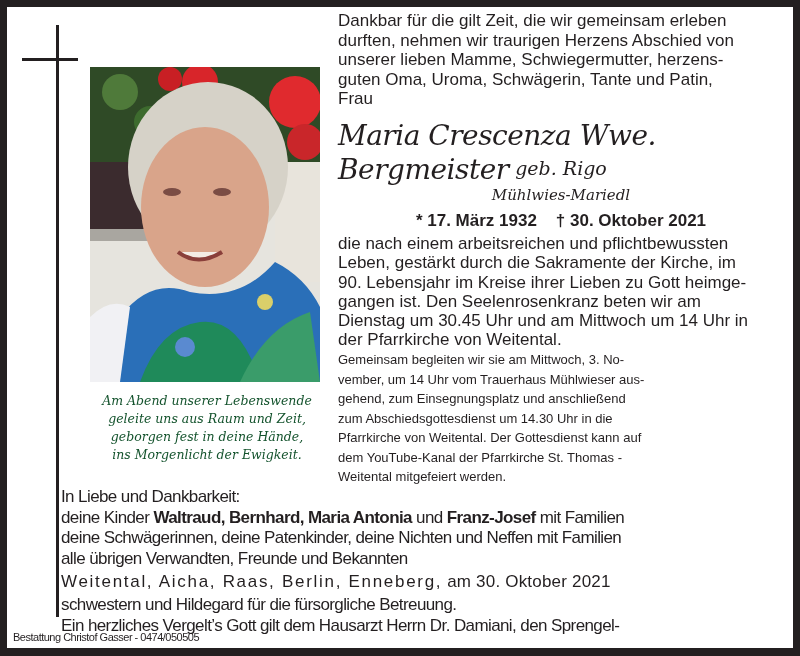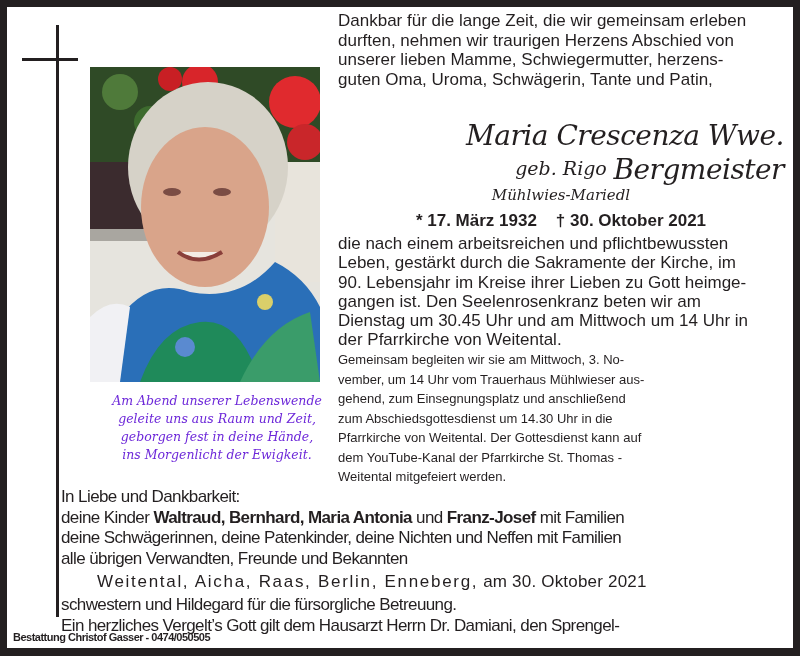--- a/index.html
+++ b/index.html
@@ -12,30 +12,30 @@
       background: #ffffff;
     }
     .cross-v { position: absolute; left: 49px; top: 18px; width: 3px; height: 592px; background: #231f20; }
     .cross-h { position: absolute; left: 15px; top: 51px; width: 56px; height: 3px; background: #231f20; }
     .photo {
       position: absolute; left: 83px; top: 60px; width: 230px; height: 315px; overflow: hidden;
       background: #dcdcd6;
     }
     .photo svg { display: block; }
     .poem {
-      position: absolute; left: 90px; top: 385px; width: 240px; text-align: center;
-      font-family: "DejaVu Serif", serif; font-style: italic; font-size: 12.5px; line-height: 18px; color: #6d28d9;
+      position: absolute; left: 80px; top: 385px; width: 240px; text-align: center;
+      font-family: "DejaVu Serif", serif; font-style: italic; font-size: 12.5px; line-height: 18px; color: #14532d;
     }
     .poem div { white-space: nowrap; }
     .intro {
       position: absolute; left: 331px; top: 4px; width: 446px;
       font-size: 17px; line-height: 19.5px; text-align: justify; text-align-last: left;
     }
     .name {
-      position: absolute; left: 331px; top: 112px; width: 446px; text-align: right;
+      position: absolute; left: 331px; top: 112px; width: 446px; text-align: left;
       font-family: "DejaVu Serif", serif; font-style: italic; font-size: 28px; line-height: 34px; letter-spacing: -0.5px;
     }
     .maiden {
       position: absolute; left: 331px; top: 149px; width: 446px; text-align: center;
       font-family: "DejaVu Serif", serif; font-style: italic; font-size: 19px; line-height: 24px;
     }
     .place {
       position: absolute; left: 331px; top: 178px; width: 446px; text-align: center;
       font-family: "DejaVu Serif", serif; font-style: italic; font-size: 15px; line-height: 20px;
     }
@@ -54,29 +54,29 @@
     .family {
       position: absolute; left: 54px; top: 480px; width: 720px;
       font-size: 17px; line-height: 20.5px; letter-spacing: -0.6px;
     }
     .family .line { white-space: nowrap; }
     .family b { font-weight: bold; text-align: right; }
     .places {
       position: absolute; left: 54px; top: 564px; width: 720px;
       font-size: 17px; line-height: 22px; letter-spacing: 0.2px; white-space: nowrap;
     }
-    .places .spaced { letter-spacing: 1.7px; margin-left: 36px; }
+    .places .spaced { letter-spacing: 1.7px; }
     .thanks {
       position: absolute; left: 54px; top: 588px; width: 720px;
       font-size: 17px; line-height: 20.5px; letter-spacing: -0.6px;
     }
     .thanks div { white-space: nowrap; }
     .footer {
       position: absolute; left: 6px; top: 623px; font-size: 11px; line-height: 14px;
-      letter-spacing: -0.5px; white-space: nowrap; color: #231f20; font-weight: bold;
+      letter-spacing: -0.5px; white-space: nowrap; color: #231f20;
     }
   </style>
 </head>
 <body>
 
 <div class="card">
 
   <div class="cross-v"></div>
   <div class="cross-h"></div>
 
@@ -108,24 +108,25 @@
   </div>
 
   <div class="poem">
     <div>Am Abend unserer Lebenswende</div>
     <div>geleite uns aus Raum und Zeit,</div>
     <div>geborgen fest in deine Hände,</div>
     <div>ins Morgenlicht der Ewigkeit.</div>
   </div>
 
   <div class="intro">
-    <div>Dankbar für die lange Zeit, die wir gemeinsam erleben</div>
+    <div>Dankbar für die gilt Zeit, die wir gemeinsam erleben</div>
     <div>durften, nehmen wir traurigen Herzens Abschied von</div>
     <div>unserer lieben Mamme, Schwiegermutter, herzens-</div>
     <div>guten Oma, Uroma, Schwägerin, Tante und Patin,</div>
+    <div>Frau</div>
   </div>
 
   <div class="name">Maria Crescenza Wwe. Bergmeister</div>
   <div class="maiden">geb. Rigo</div>
   <div class="place">Mühlwies-Mariedl</div>
   <div class="dates"><span>* 17. März 1932</span>    <span>† 30. Oktober 2021</span></div>
 
   <div class="body1">
     <div>die nach einem arbeitsreichen und pflichtbewussten</div>
     <div>Leben, gestärkt durch die Sakramente der Kirche, im</div>

